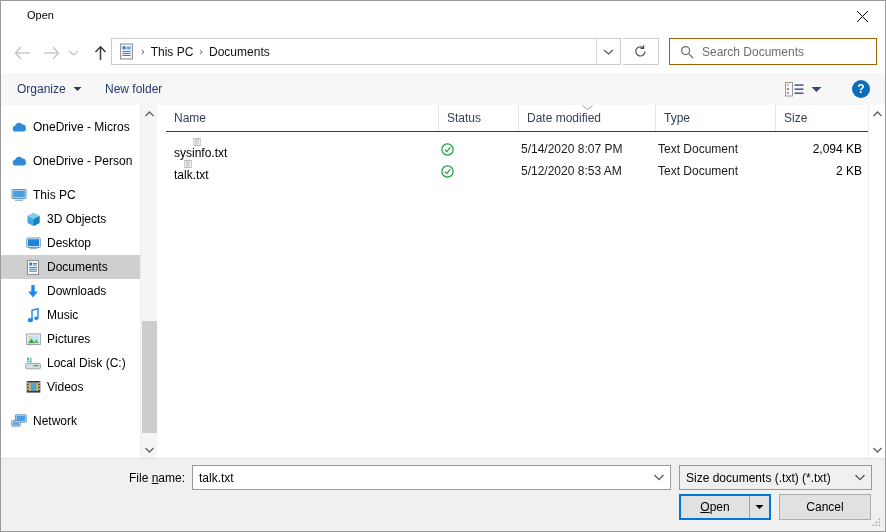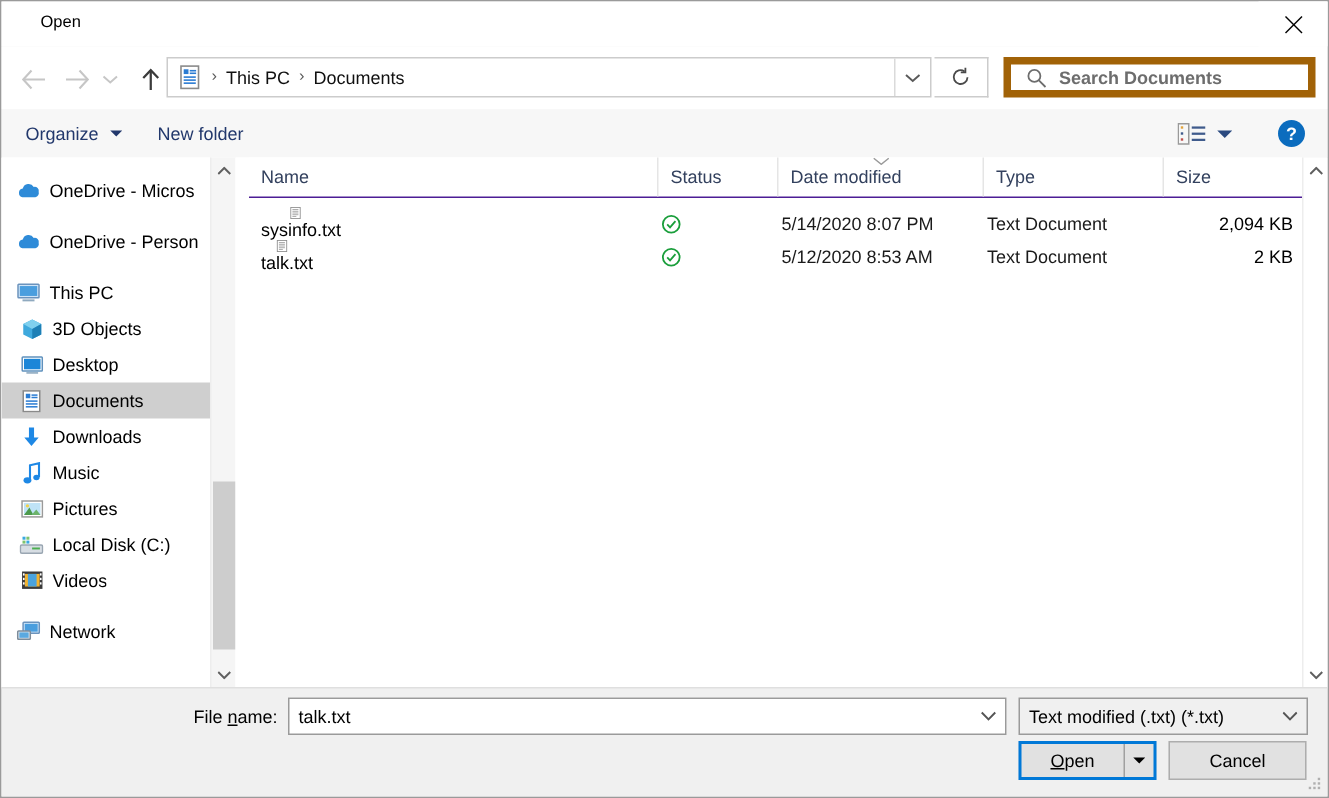--- a/index.html
+++ b/index.html
@@ -63,22 +63,22 @@
     display: flex; align-items: center; justify-content: center;
     border-left: 1px solid #dadada;
   }
   .refresh-btn {
     position: absolute; left: 622px; top: 37px; width: 36px; height: 27px;
     border: 1px solid #cccccc; border-left: none; background: #ffffff;
     display: flex; align-items: center; justify-content: center;
   }
   .searchbox {
     position: absolute; left: 668px; top: 37px; width: 208px; height: 27px;
-    border: 5px solid #a16207; background: #ffffff;
-    display: flex; align-items: center; font-weight: bold;
+    border: 1px solid #a16207; background: #ffffff;
+    display: flex; align-items: center;
   }
   .searchbox .sicon { margin: 0 8px 0 10px; }
   .searchbox .stext { color: #6d6d6d; font-size: 12px; }
 
   
   .cmdbar {
     position: absolute; left: 0; top: 72px; width: 884px; height: 32px;
     background: #f7f7f7;
   }
   .cmd-item {
@@ -109,21 +109,21 @@
   
   .sidebar {
     position: absolute; left: 0; top: 0; width: 139px; height: 353px;
     background: #ffffff; overflow: hidden;
   }
   .nav-item {
     position: relative; height: 24px; display: flex; align-items: center;
     padding-left: 10px; font-size: 12px; color: #000;
     white-space: nowrap;
   }
-  .nav-item.indent { padding-left: 12px; }
+  .nav-item.indent { padding-left: 24px; }
   .nav-item.selected { background: #cfcfcf; }
   .nav-item .ni-icon {
     width: 16px; height: 16px; margin-right: 6px; flex: none;
     display: flex; align-items: center; justify-content: center;
   }
   .nav-item .ni-label { overflow: hidden; }
   .nav-gap { height: 10px; }
 
   .sb-vert {
     position: absolute; left: 139px; top: 0; width: 17px; height: 353px;
@@ -616,21 +616,21 @@
   <div class="fn-input">
     <span class="val">talk.txt</span>
     <div class="fn-dd">
       <svg width="10" height="7" viewBox="0 0 10 7">
         <path d="M0.5 1 L5 5.6 L9.5 1" fill="none" stroke="#555" stroke-width="1.3"></path>
       </svg>
     </div>
   </div>
 
   <div class="ft-combo">
-    <span class="val">Text modified (.txt) (*.txt)</span>
+    <span class="val">Size documents (.txt) (*.txt)</span>
     <div class="ft-dd">
       <svg width="10" height="7" viewBox="0 0 10 7">
         <path d="M0.5 1 L5 5.6 L9.5 1" fill="none" stroke="#555" stroke-width="1.3"></path>
       </svg>
     </div>
   </div>
 
   <div class="open-wrap">
     <div class="open-main">
       <u>O</u>

